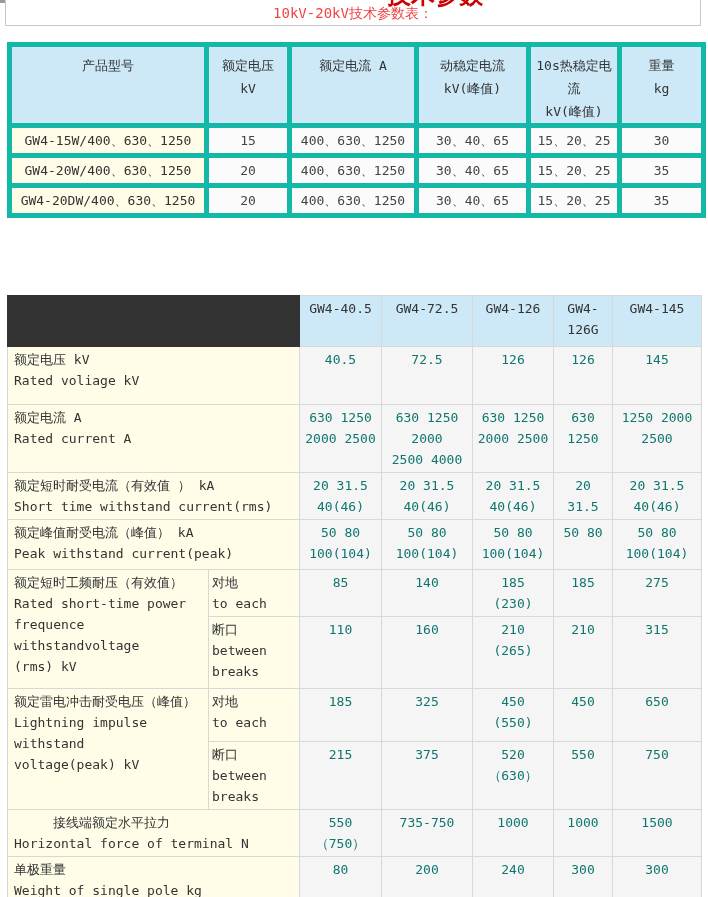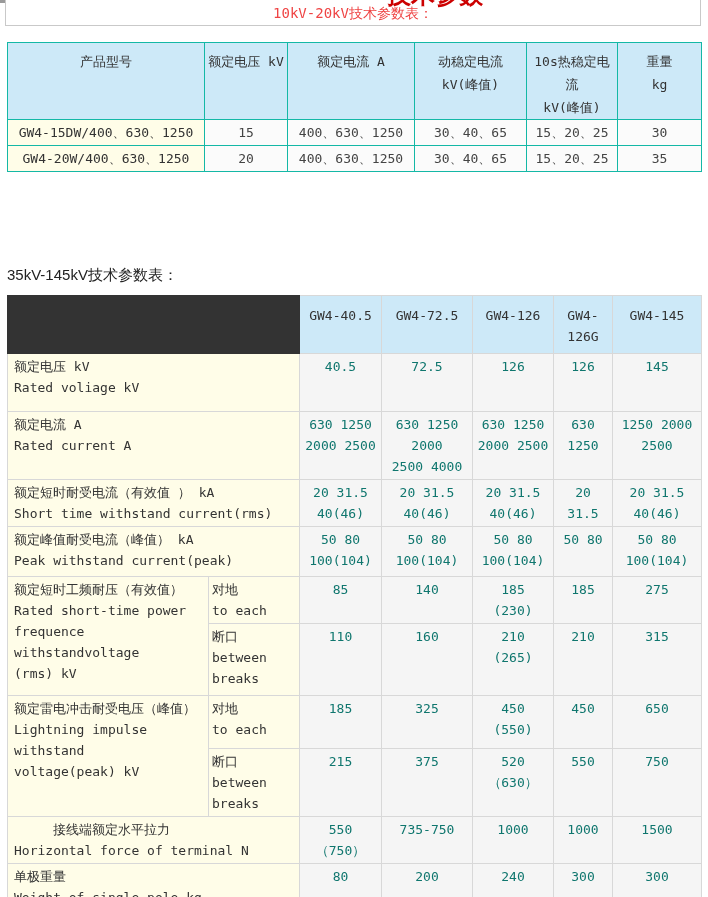--- a/index.html
+++ b/index.html
@@ -11,36 +11,36 @@
            border:1px solid #c9c9c9;background:#fff;}
   .red-frag{position:absolute;left:387px;top:-17px;font-size:24px;font-weight:bold;
             color:#cc0000;white-space:nowrap;line-height:24px;}
   .cut-blob{position:absolute;left:0;top:0;width:36px;height:3px;background:#9a9a9a;}
   .title1{position:absolute;left:0;bottom:2px;width:100%;text-align:center;
           font-size:14px;color:#ef4444;}
 
   
   .t1{position:absolute;left:7px;top:42px;width:694px;border-collapse:collapse;
       table-layout:fixed;font-size:13px;}
-  .t1 th,.t1 td{border:1px solid #14b8a6;text-align:center;vertical-align:top;
+  .t1 th,.t1 td{border:5px solid #14b8a6;text-align:center;vertical-align:top;
                 overflow:hidden;padding:0 2px;}
   .t1 th{background:#cde9f8;font-weight:normal;padding-top:7px;line-height:23px;height:44px;}
   .t1 td{background:#fbfbfb;line-height:25px;height:25px;color:#444;}
   .t1 td.c0{background:#fffde8;color:#333;}
 
   
   .title2{position:absolute;left:7px;top:266px;font-size:15px;color:#222;
           font-family:"Liberation Sans","DejaVu Sans",sans-serif;}
 
   
   .t2{position:absolute;left:7px;top:295px;width:694px;border-collapse:collapse;
       table-layout:fixed;font-size:13px;}
   .t2 th,.t2 td{border:1px solid #d8d8d8;vertical-align:top;overflow:hidden;
                 line-height:21px;padding:2px 3px;}
-  .t2 th{background:#cde9f8;font-weight:normal;text-align:center;padding-top:9px;height:46px;}
+  .t2 th{background:#cde9f8;font-weight:normal;text-align:center;padding-top:2px;height:46px;}
   .t2 td.dark{background:#333333;border-color:#333333;}
   .t2 td.lbl{background:#fffde8;text-align:left;padding-left:6px;color:#333;}
   .t2 td.sub{background:#fffde8;color:#333;}
   .t2 td.val{background:#f5f5f5;text-align:center;color:#0f766e;}
   .ln{white-space:pre-wrap;}
 </style>
 </head>
 <body>
 
 <div class="page">
@@ -82,21 +82,21 @@
           </th>
           <th>
             <div class="ln">重量</div>
             <div class="ln">kg</div>
           </th>
         </tr>
       </thead>
     <tbody>
         <tr>
           <td class="c0">
-            <div class="ln">GW4-15DW/400、630、1250</div>
+            <div class="ln">GW4-15W/400、630、1250</div>
           </td>
           <td>
             <div class="ln">15</div>
           </td>
           <td>
             <div class="ln">400、630、1250</div>
           </td>
           <td>
             <div class="ln">30、40、65</div>
           </td>
@@ -120,24 +120,43 @@
           <td>
             <div class="ln">30、40、65</div>
           </td>
           <td>
             <div class="ln">15、20、25</div>
           </td>
           <td>
             <div class="ln">35</div>
           </td>
         </tr>
+        <tr>
+          <td class="c0">
+            <div class="ln">GW4-20DW/400、630、1250</div>
+          </td>
+          <td>
+            <div class="ln">20</div>
+          </td>
+          <td>
+            <div class="ln">400、630、1250</div>
+          </td>
+          <td>
+            <div class="ln">30、40、65</div>
+          </td>
+          <td>
+            <div class="ln">15、20、25</div>
+          </td>
+          <td>
+            <div class="ln">35</div>
+          </td>
+        </tr>
       </tbody>
   </table>
 
-  <div class="title2">35kV-145kV技术参数表：</div>
 
   <table class="t2">
     <colgroup>
       <col style="width:201px">
         <col style="width:91px">
         <col style="width:82px">
       <col style="width:91px">
         <col style="width:81px">
         <col style="width:59px">
       <col style="width:89px">

